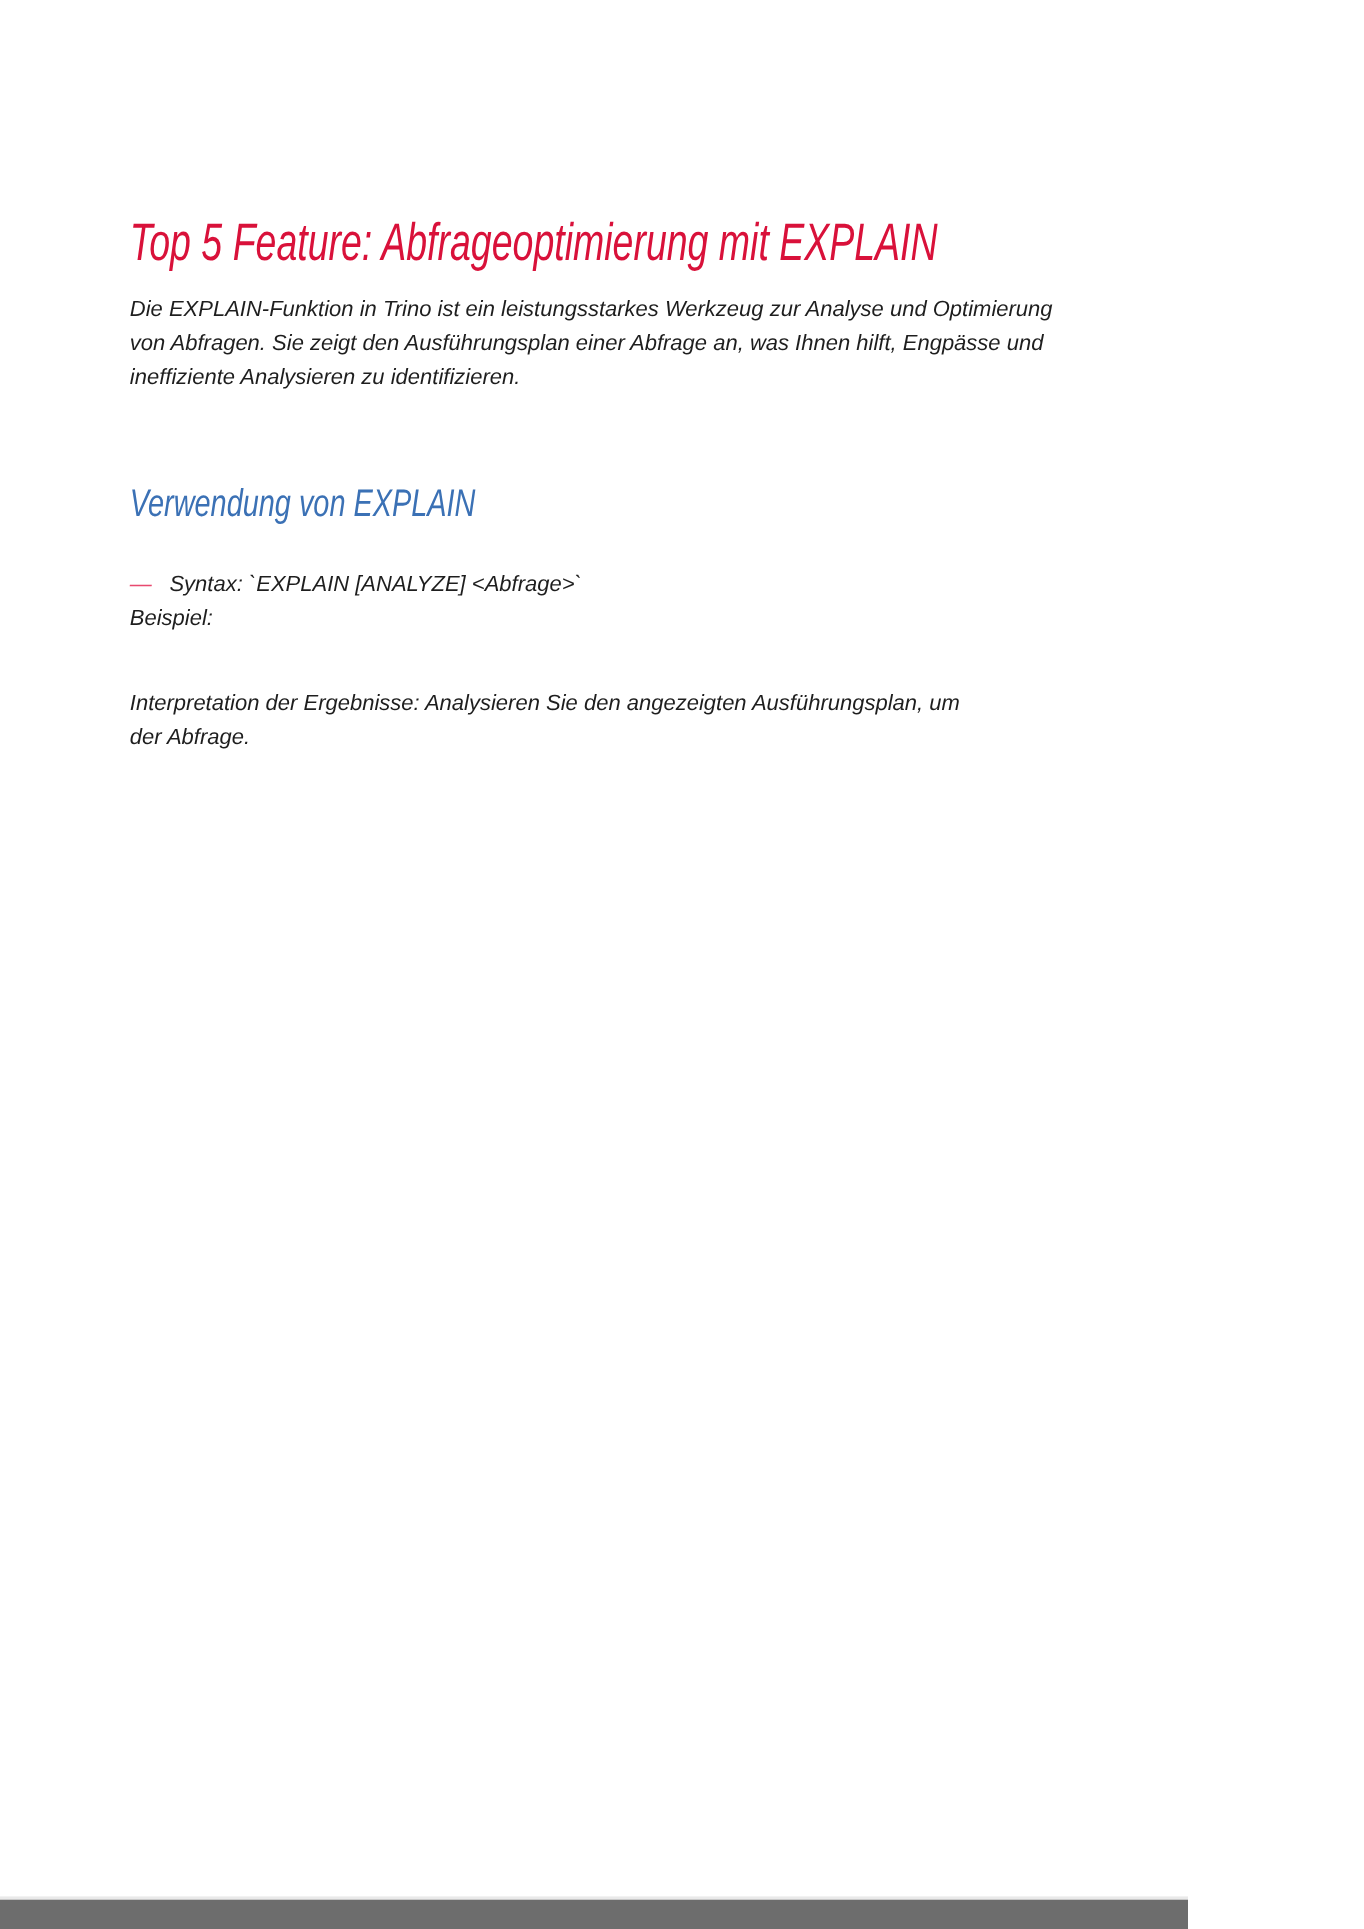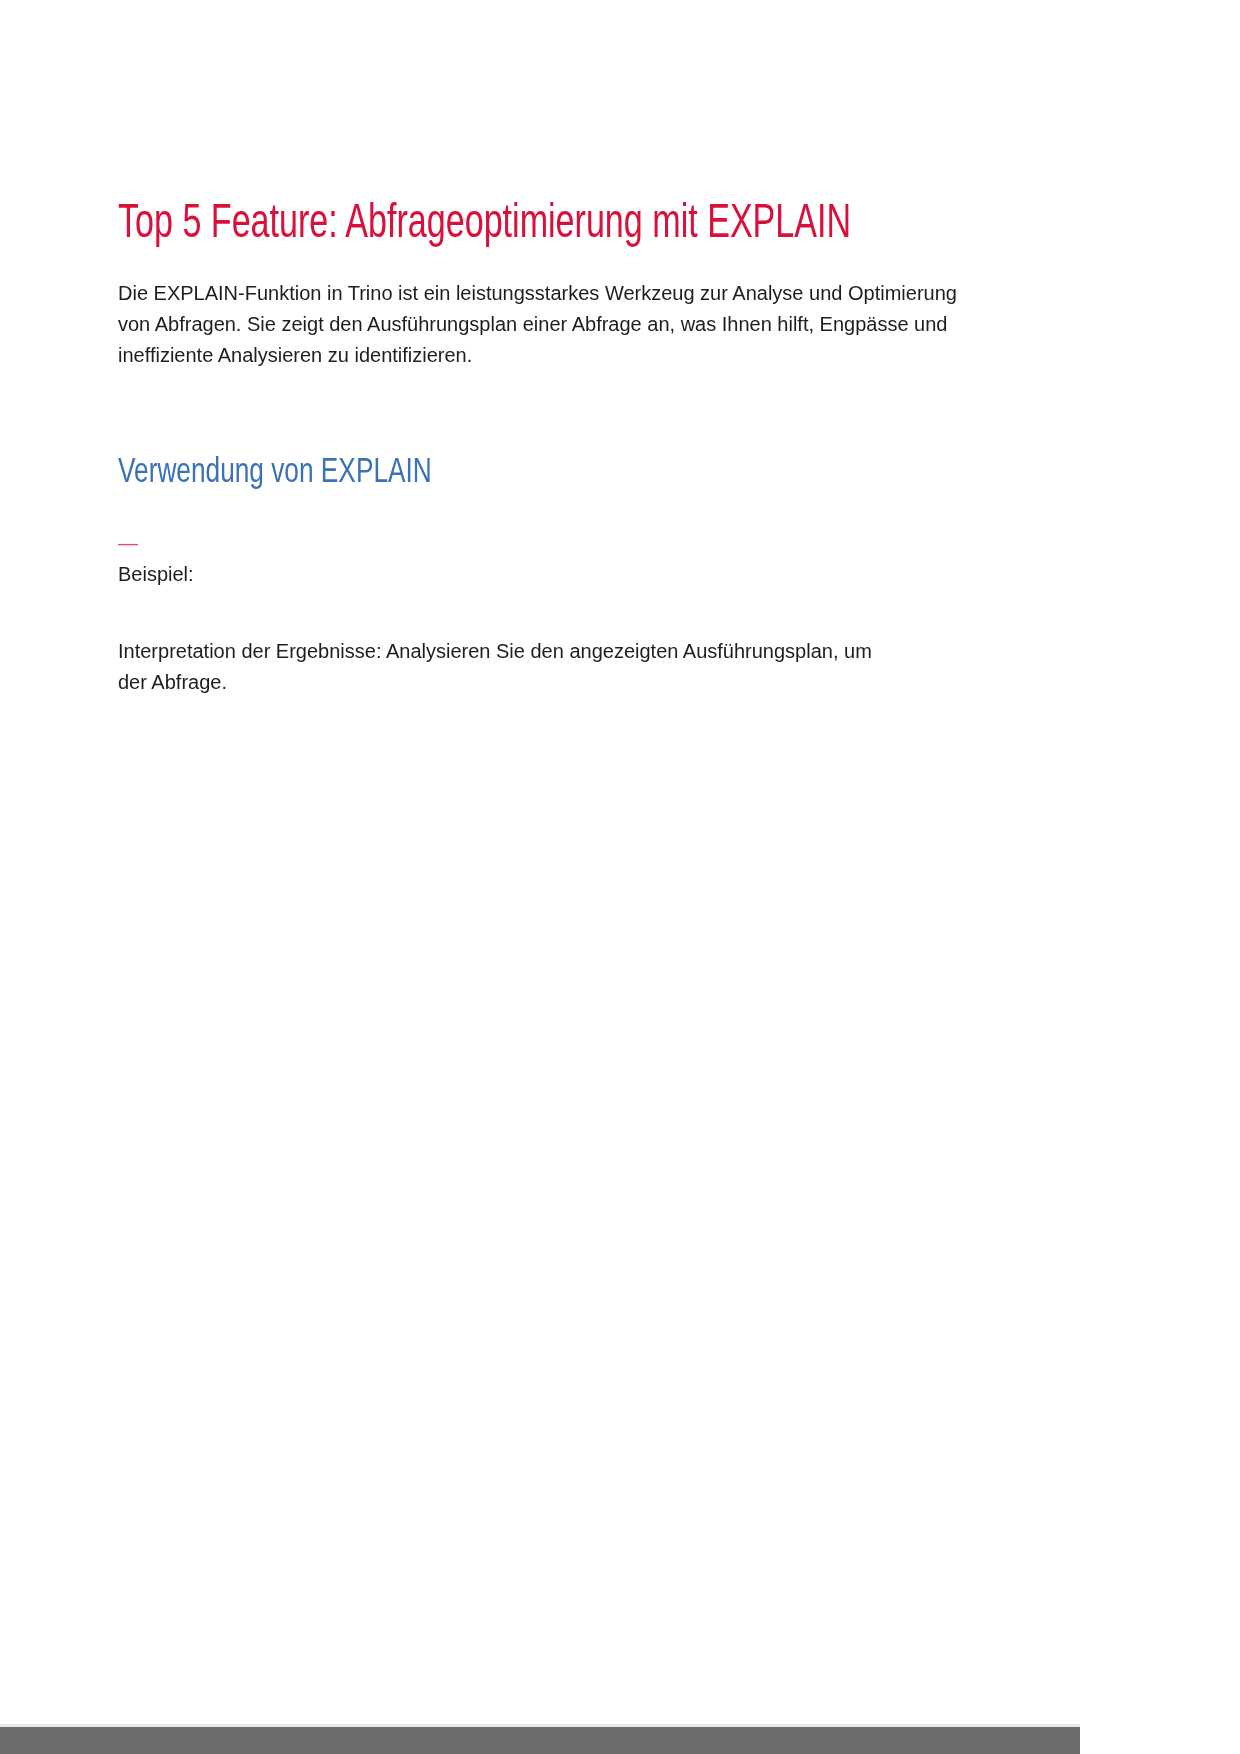--- a/index.html
+++ b/index.html
@@ -5,20 +5,21 @@
   * { margin: 0; padding: 0; box-sizing: border-box; }
   html, body { background: #ffffff; }
   .page {
     position: relative;
     width: 1080px;
     height: 1754px;
     background: #ffffff;
     overflow: hidden;
     font-family: "Liberation Sans", sans-serif;
     color: #1E1E1E;
+    font-style: italic;
   }
   .content {
     padding: 192px 118px 0 118px;
   }
   h1.doc-title {
     margin: 0;
     font-size: 48px;
     line-height: 58px;
     font-weight: 500;
     color: #D9113A;
@@ -41,21 +42,21 @@
   .squeeze2 {
     display: inline-block;
     transform: scaleX(0.75);
     transform-origin: 0 50%;
   }
   .body-block {
     font-size: 20px;
     line-height: 31px;
     color: #1E1E1E;
   }
-  .intro { margin-top: 28px; }
+  .intro { margin-top: 16px; }
   .bullet-item {
     margin-top: 32px;
     display: flex;
     align-items: flex-start;
   }
   .bullet-marker {
     flex: 0 0 auto;
     width: 26px;
     margin-right: 10px;
     color: #E8496F;
@@ -96,20 +97,21 @@
     <div class="body-block intro">
       <div>Die EXPLAIN-Funktion in Trino ist ein leistungsstarkes Werkzeug zur Analyse und Optimierung</div>
       <div>von Abfragen. Sie zeigt den Ausführungsplan einer Abfrage an, was Ihnen hilft, Engpässe und</div>
       <div>ineffiziente Analysieren zu identifizieren.</div>
     </div>
 
     <h2 class="section-heading"><span class="squeeze2">Verwendung von EXPLAIN</span></h2>
 
     <div class="bullet-item">
       <span class="bullet-marker">—</span>
+      <span class="bullet-text">Syntax: `EXPLAIN [ANALYZE] &lt;Abfrage&gt;`</span>
     </div>
 
     <div class="body-block example-label">Beispiel:</div>
 
     <div class="body-block interpretation">
       <div>Interpretation der Ergebnisse: Analysieren Sie den angezeigten Ausführungsplan, um</div>
       <div>der Abfrage.</div>
     </div>
 
   </main>

